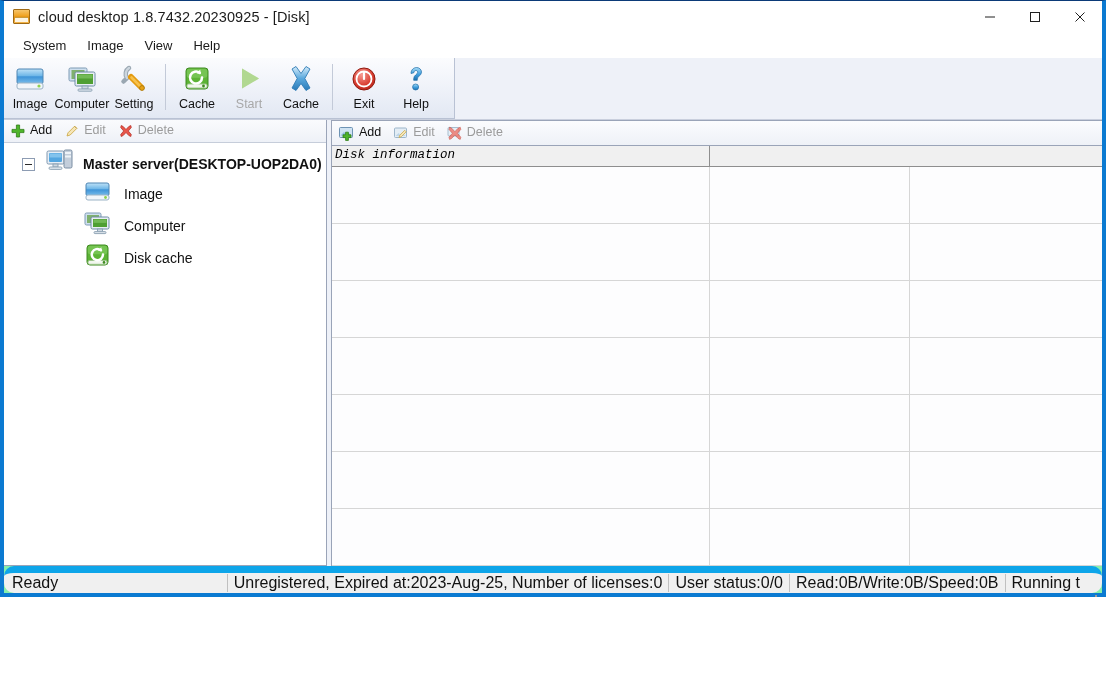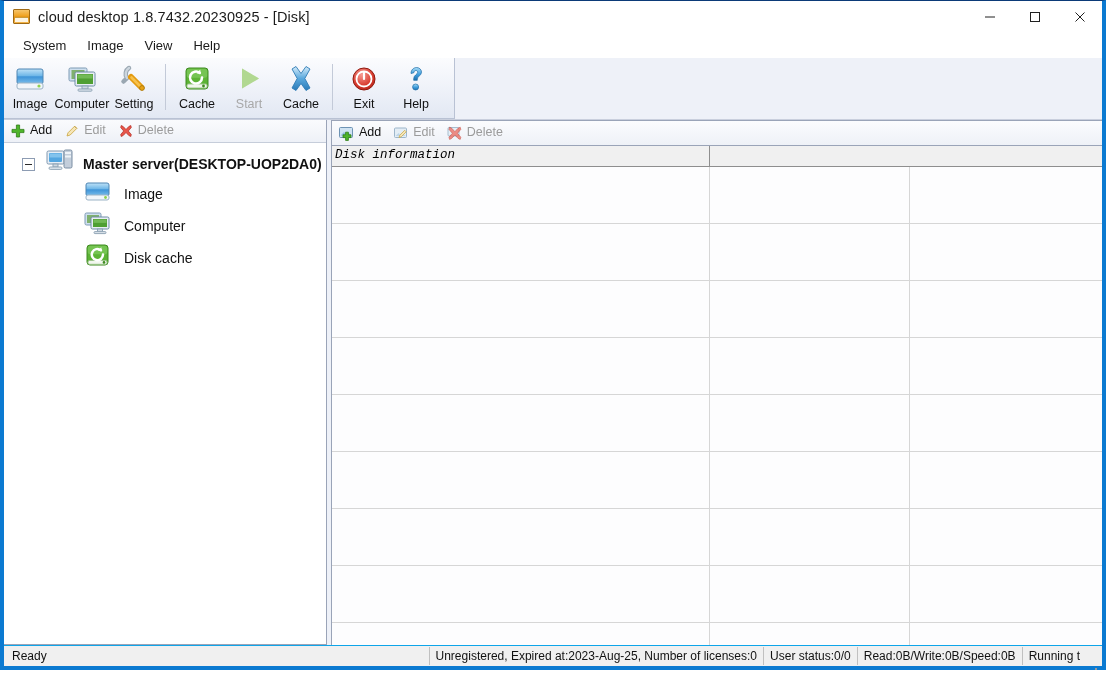--- a/index.html
+++ b/index.html
@@ -3,21 +3,21 @@
 <meta charset="utf-8">
 <style>
   html,body{margin:0;padding:0;}
   body{
     width:1106px;height:691px;overflow:hidden;
     font-family:"Liberation Sans", sans-serif;
     background:#ffffff;
     -webkit-font-smoothing:antialiased;
   }
   .window{
-    position:absolute;left:0;top:0;width:1106px;height:670px;
+    position:absolute;left:0;top:0;width:1106px;height:597px;
     box-sizing:border-box;
     border-left:4px solid #0b7ad1;
     border-right:4px solid #0b7ad1;
     border-bottom:4px solid #0b7ad1;
     border-top:1px solid #0b3a78;
     background:#86efac;
     display:flex;flex-direction:column;
   }
 
   
@@ -133,21 +133,21 @@
   .grid-rows{flex:1 1 auto;overflow:hidden;}
   .grow{display:flex;height:56px;border-bottom:1px solid #d6d6d6;}
   .gcell{box-sizing:border-box;border-right:1px solid #d6d6d6;}
   .gcell.c1{width:378px;flex:0 0 378px;}
   .gcell.c2{width:200px;flex:0 0 200px;}
   .gcell.c3{flex:1 1 auto;border-right:none;}
 
   
   .statusbar{
     flex:0 0 20px;height:20px;display:flex;align-items:center;
-    background:#f0f0f0;border-top:1px solid #0ea5e9;font-size:12px;color:#111;
+    background:#f0f0f0;border-top:7px solid #0ea5e9;font-size:16px;color:#111;border-radius:10px;
   }
   .sb-left{flex:1 1 auto;padding-left:8px;white-space:nowrap;overflow:hidden;}
   .sb-seg{
     padding:0 6px;border-left:1px solid #c0c0c0;white-space:nowrap;
     line-height:18px;overflow:hidden;
   }
   .sb-grip{width:16px;flex:0 0 16px;position:relative;}
   .sb-grip i{position:absolute;width:2px;height:2px;background:#9a9a9a;}
 
   svg{shape-rendering:geometricPrecision;}

